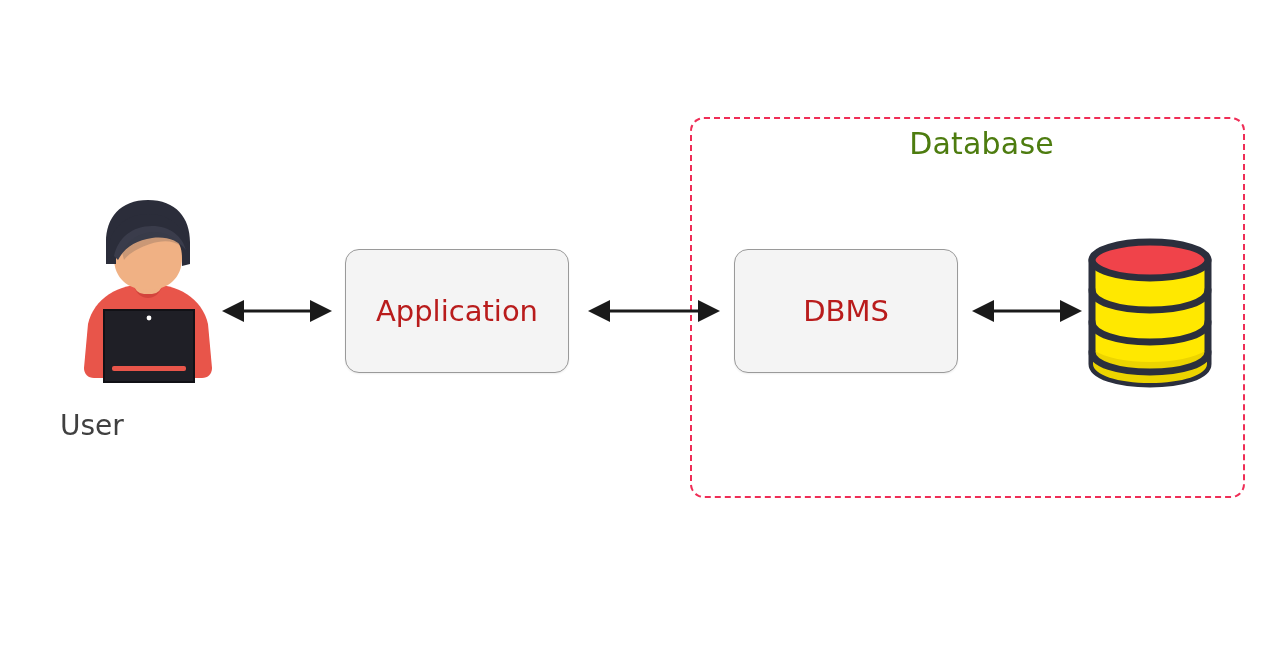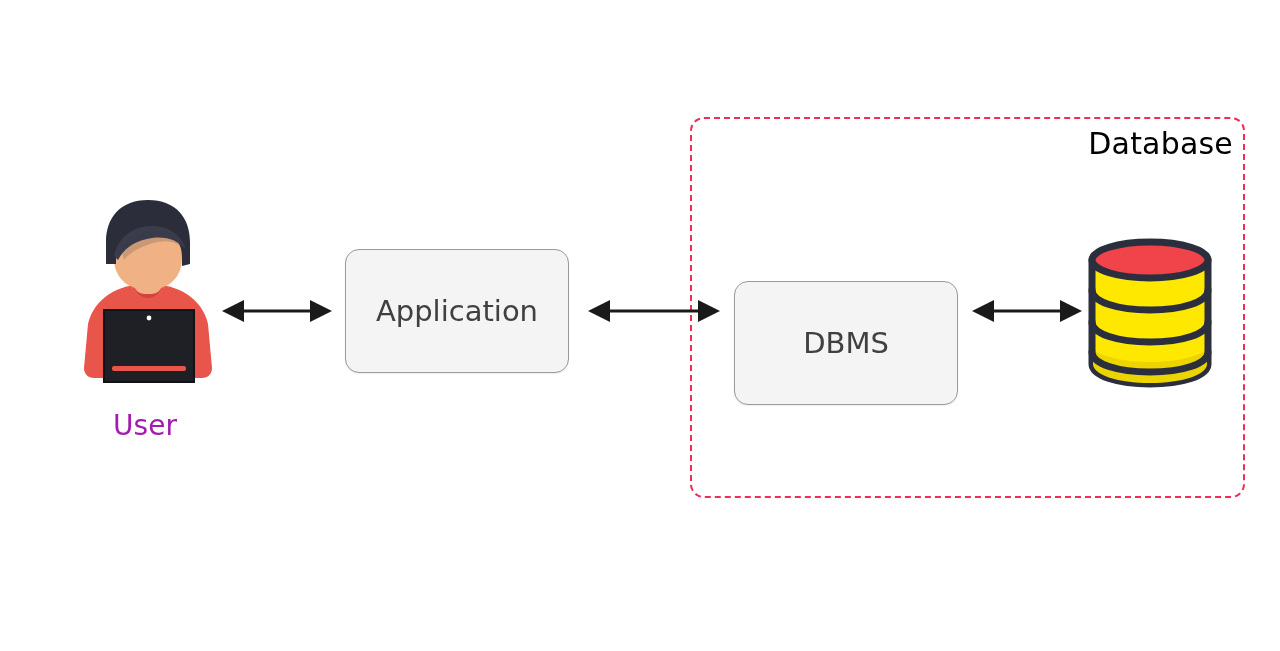--- a/index.html
+++ b/index.html
@@ -24,76 +24,75 @@
     left: 690px;
     top: 117px;
     width: 555px;
     height: 381px;
     border: 2.5px dashed #ef2d56;
     border-radius: 14px;
     box-sizing: border-box;
   }
   .db-title {
     position: absolute;
-    left: 678px;
+    left: 704px;
     top: 126px;
     width: 555px;
-    text-align: right;
-    color: #000000;
+    text-align: center;
+    color: #4d7c0f;
     font-size: 30px;
     font-family: "DejaVu Sans", sans-serif;
     letter-spacing: 0.2px;
   }
 
   
   .proc-box {
     position: absolute;
     background: #f4f4f4;
     border: 1.4px solid #9a9a9a;
     border-radius: 14px;
     box-sizing: border-box;
     display: flex;
     align-items: center;
     justify-content: center;
-    color: #404040;
+    color: #b91c1c;
     font-size: 29px;
     font-family: "DejaVu Sans", sans-serif;
     box-shadow: 0 1px 2px rgba(0,0,0,0.07);
   }
   #box-application {
     left: 345px;
     top: 249px;
     width: 224px;
     height: 124px;
   }
   #box-dbms {
     left: 734px;
     top: 249px;
     width: 224px;
     height: 124px;
-    margin-top: 32px;
   }
 
   
   .arrow {
     position: absolute;
     height: 40px;
     top: 291px;
   }
   #arrow-user-app   { left: 222px; width: 110px; }
   #arrow-app-dbms   { left: 588px; width: 132px; }
   #arrow-dbms-store { left: 972px; width: 110px; }
 
   
   .node-label {
     position: absolute;
-    color: #a21caf;
+    color: #404040;
     font-size: 28px;
     font-family: "DejaVu Sans", sans-serif;
-    text-align: center;
+    text-align: left;
   }
   #label-user    { left: 60px;  top: 409px; width: 170px; }
   #label-storage { left: 1065px; top: 402px; width: 190px; }
 
   
   #user-illustration {
     position: absolute;
     left: 78px;
     top: 198px;
     width: 140px;

